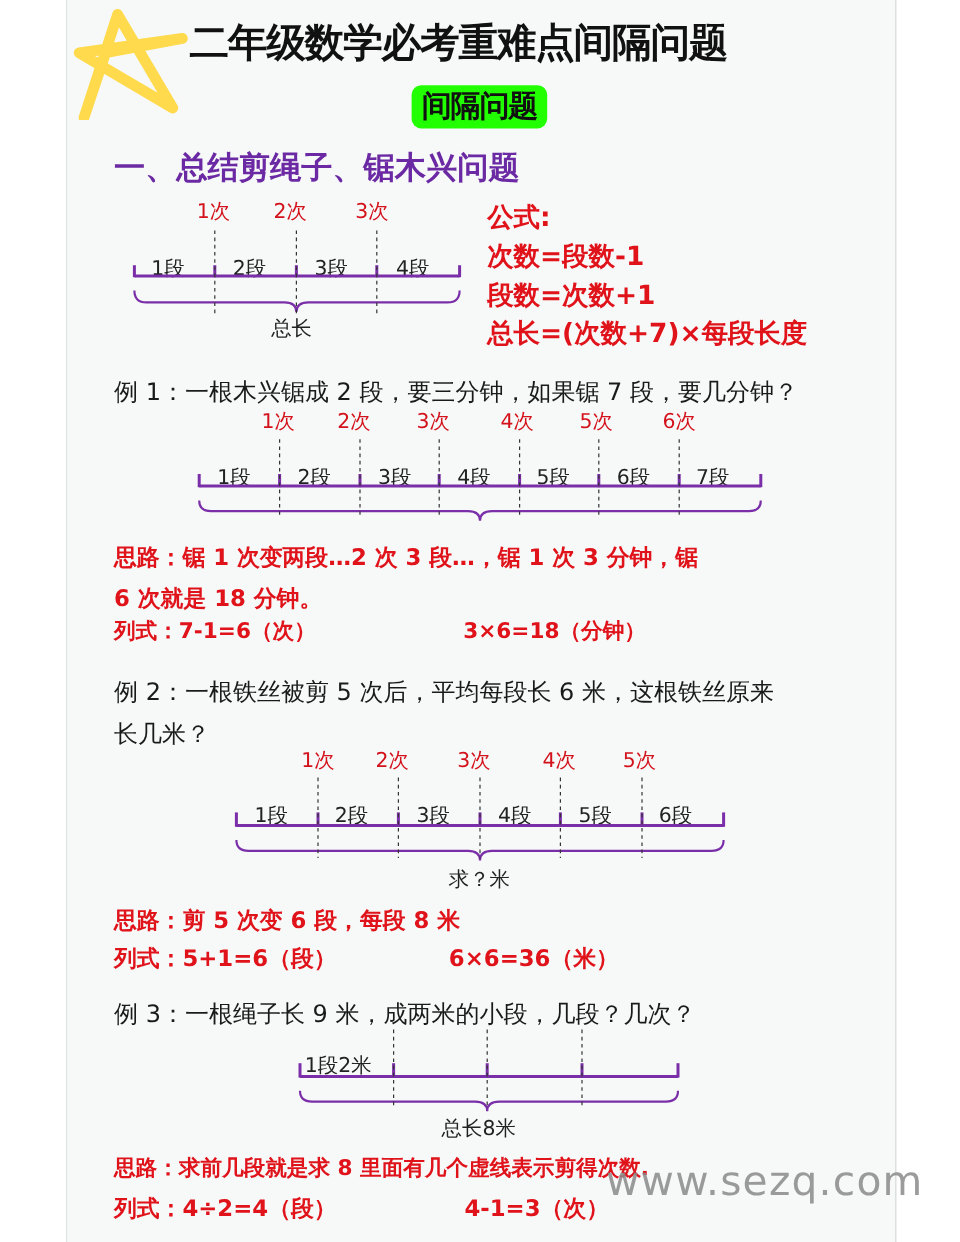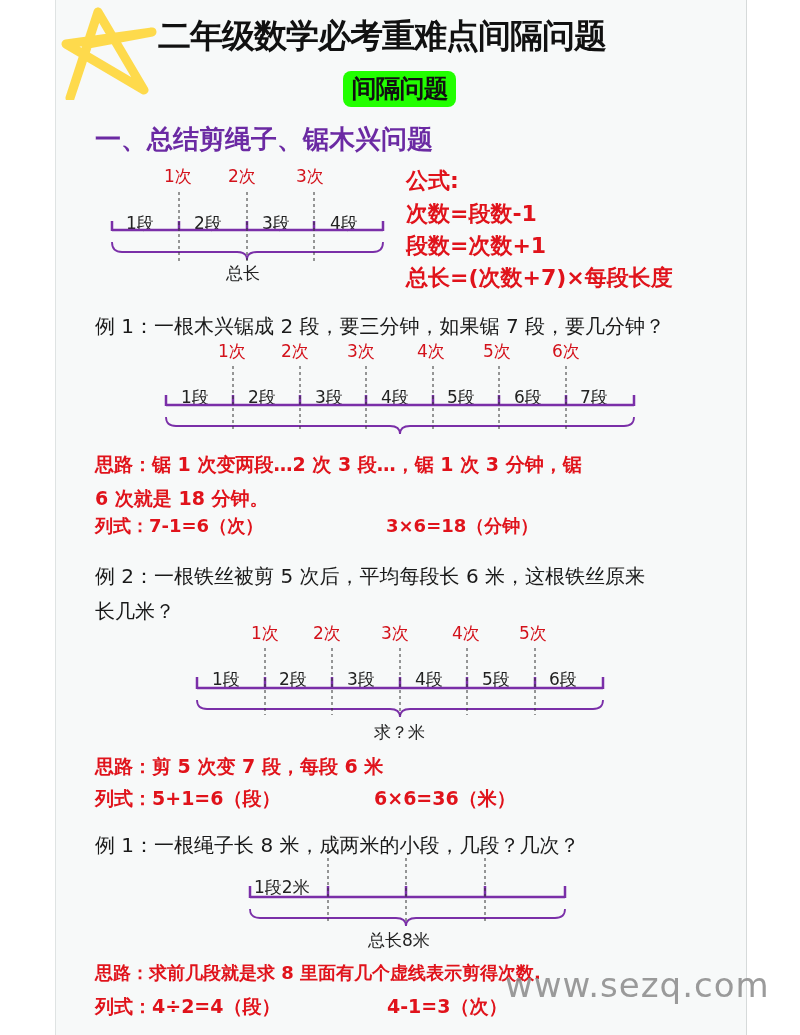--- a/index.html
+++ b/index.html
@@ -134,25 +134,25 @@
   </g>
   <g stroke="#333" stroke-width="1" stroke-dasharray="3,3">
     <line x1="265" y1="648" x2="265" y2="715"></line>
     <line x1="332" y1="648" x2="332" y2="715"></line>
     <line x1="400" y1="648" x2="400" y2="715"></line>
     <line x1="467" y1="648" x2="467" y2="715"></line>
     <line x1="535" y1="648" x2="535" y2="715"></line>
   </g>
 </svg>
 <div class="abs cap" style="left:374px;top:721px">求？米</div>
-<div class="abs red think" style="left:95px;top:754px">思路：剪 5 次变 7 段，每段 6 米</div>
+<div class="abs red think" style="left:95px;top:754px">思路：剪 5 次变 6 段，每段 8 米</div>
 <div class="abs red think" style="left:95px;top:786px">列式：5+1=6（段）</div>
 <div class="abs red think" style="left:374px;top:786px">6×6=36（米）</div>
 
-<div class="abs q" style="left:95px;top:832px">例 1：一根绳子长 8 米，成两米的小段，几段？几次？</div>
+<div class="abs q" style="left:95px;top:832px">例 3：一根绳子长 9 米，成两米的小段，几段？几次？</div>
 <div class="abs seg" style="left:254px;top:860px">1段2米</div>
 <svg class="diag" width="800" height="1035">
   <g stroke="#7a2fa8" stroke-width="2.5" fill="none">
     <line x1="250" y1="897" x2="565" y2="897"></line>
     <line x1="250" y1="886" x2="250" y2="898"></line>
     <line x1="565" y1="886" x2="565" y2="898"></line>
     <line x1="328" y1="886" x2="328" y2="898"></line>
     <line x1="406" y1="886" x2="406" y2="898"></line>
     <line x1="485" y1="886" x2="485" y2="898"></line>
     <path d="M250,909 Q250,918 260,918 L396,918 Q406,918 406,926 Q406,918 416,918 L555,918 Q565,918 565,909" stroke-width="1.8"></path>

